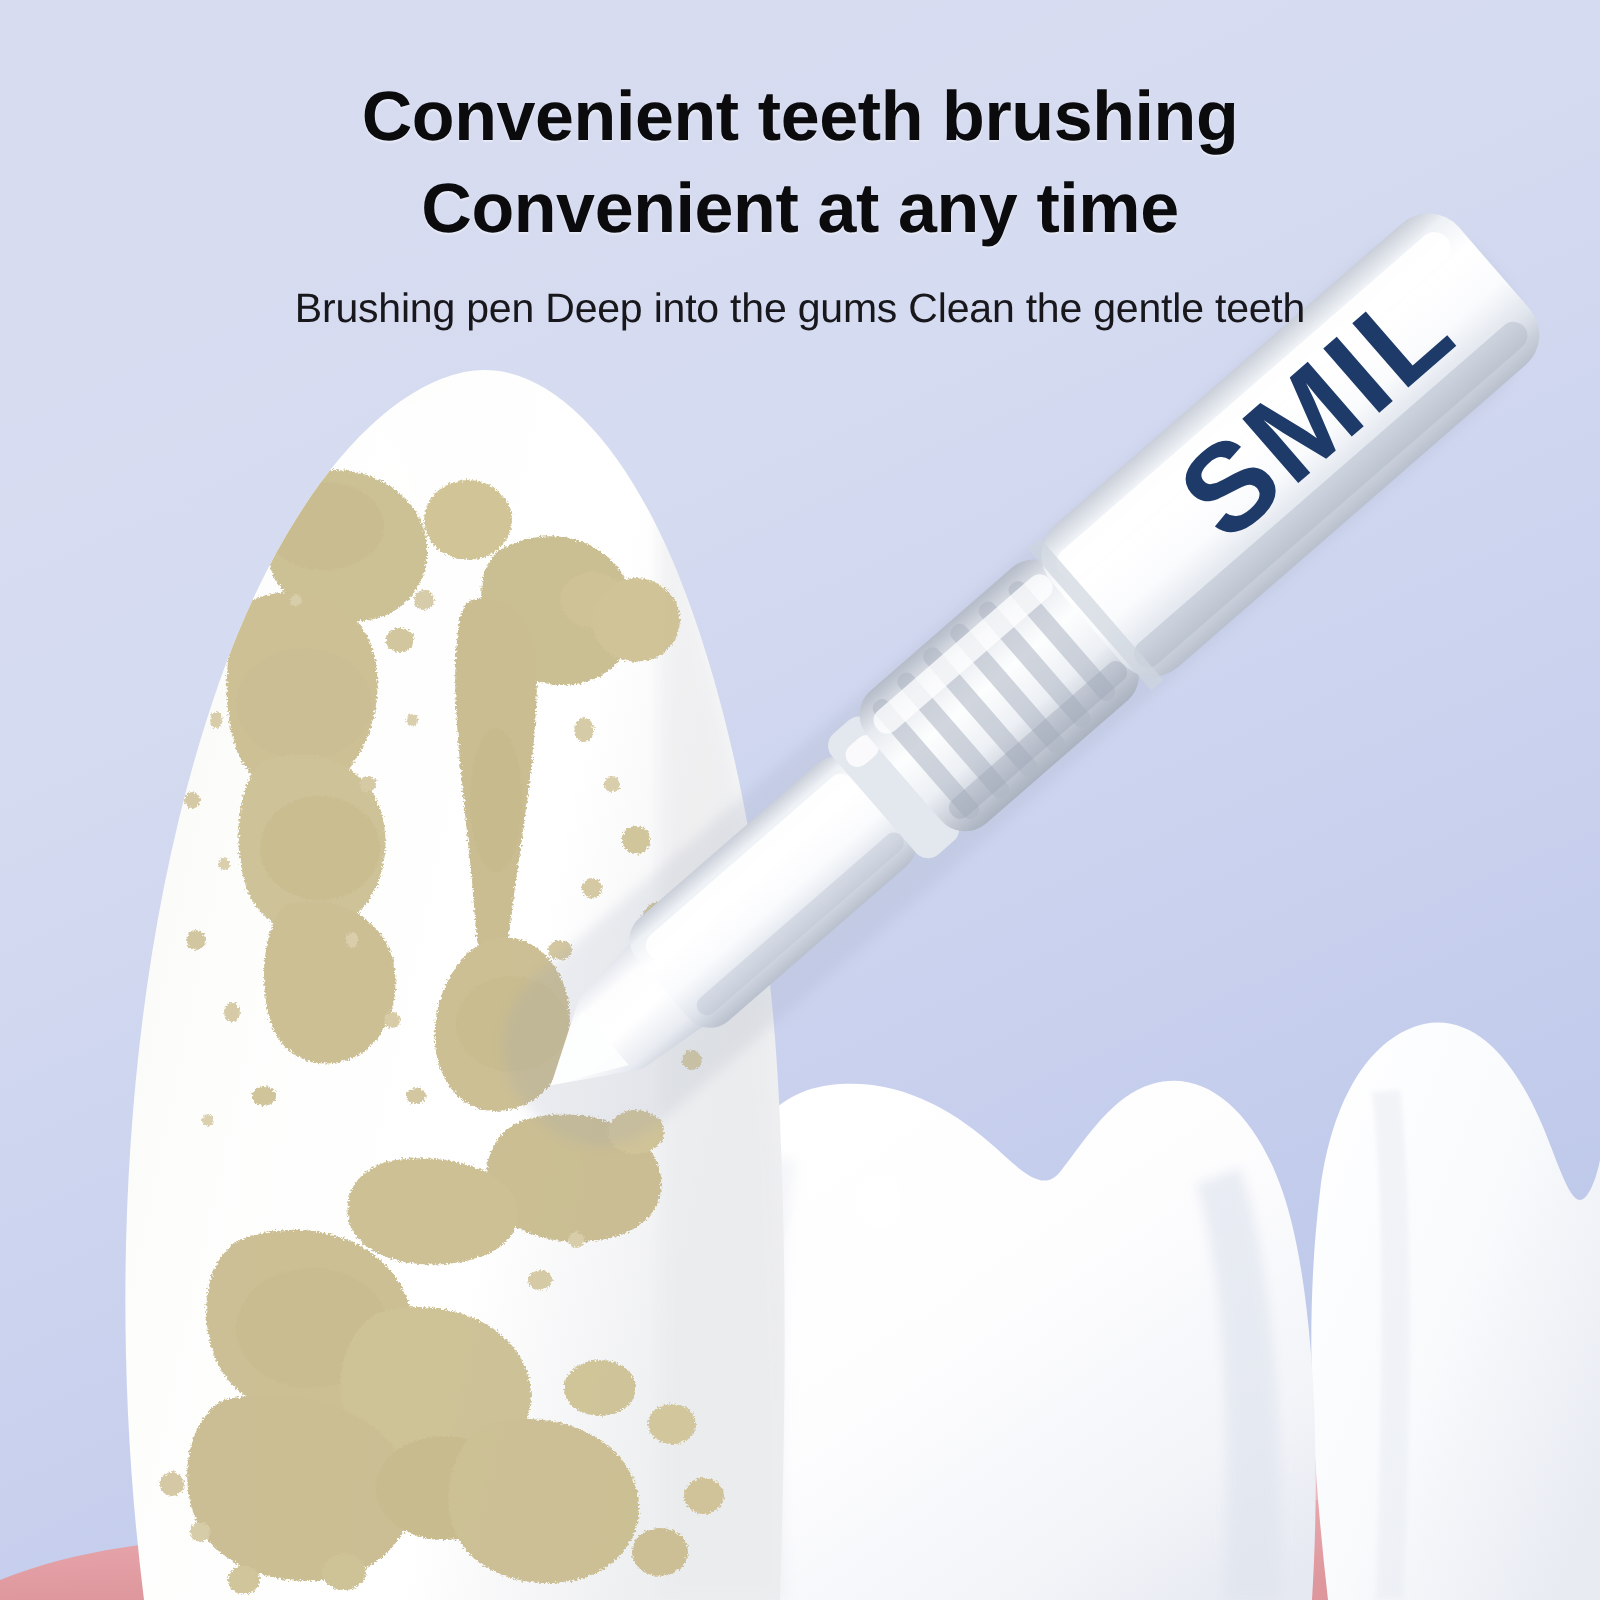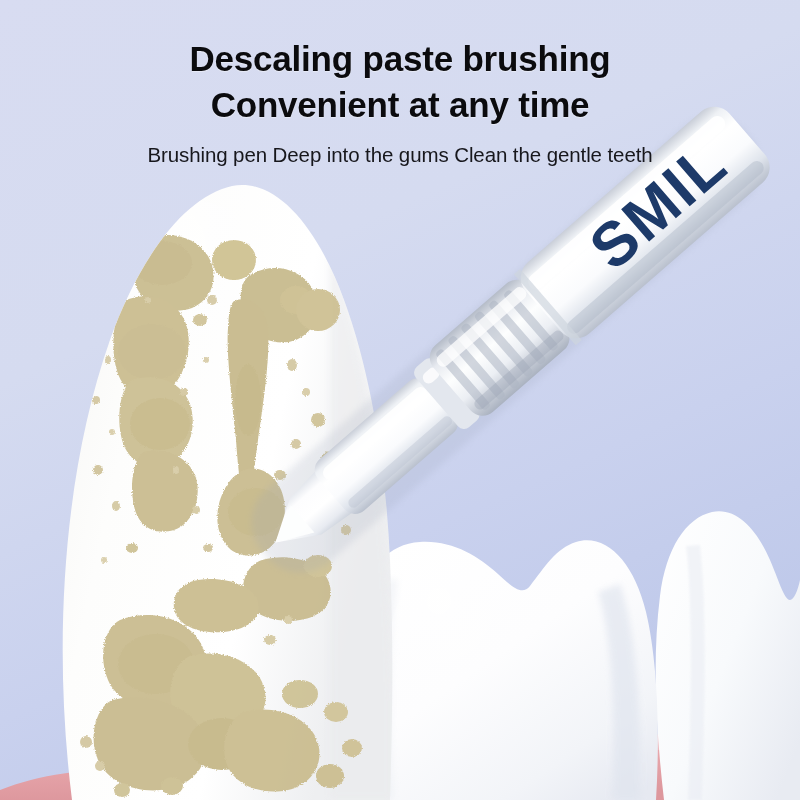--- a/index.html
+++ b/index.html
@@ -301,18 +301,18 @@
 
       <text x="628" y="348" font-family="Liberation Sans, sans-serif" font-size="62" font-weight="bold" letter-spacing="2" fill="#1d3a69">SMIL</text>
     </g>
 
     <g opacity="0.0">
         <rect width="1" height="1"></rect>
       </g>
   </svg>
 
   <div id="headline-block">
-    <span class="headline-line">Descaling paste brushing</span>
+    <span class="headline-line">Convenient teeth brushing</span>
     <span class="headline-line">Convenient at any time</span>
     <span id="subtitle">Brushing pen Deep into the gums Clean the gentle teeth</span>
   </div>
 
 </div>
 
 </body></html>

